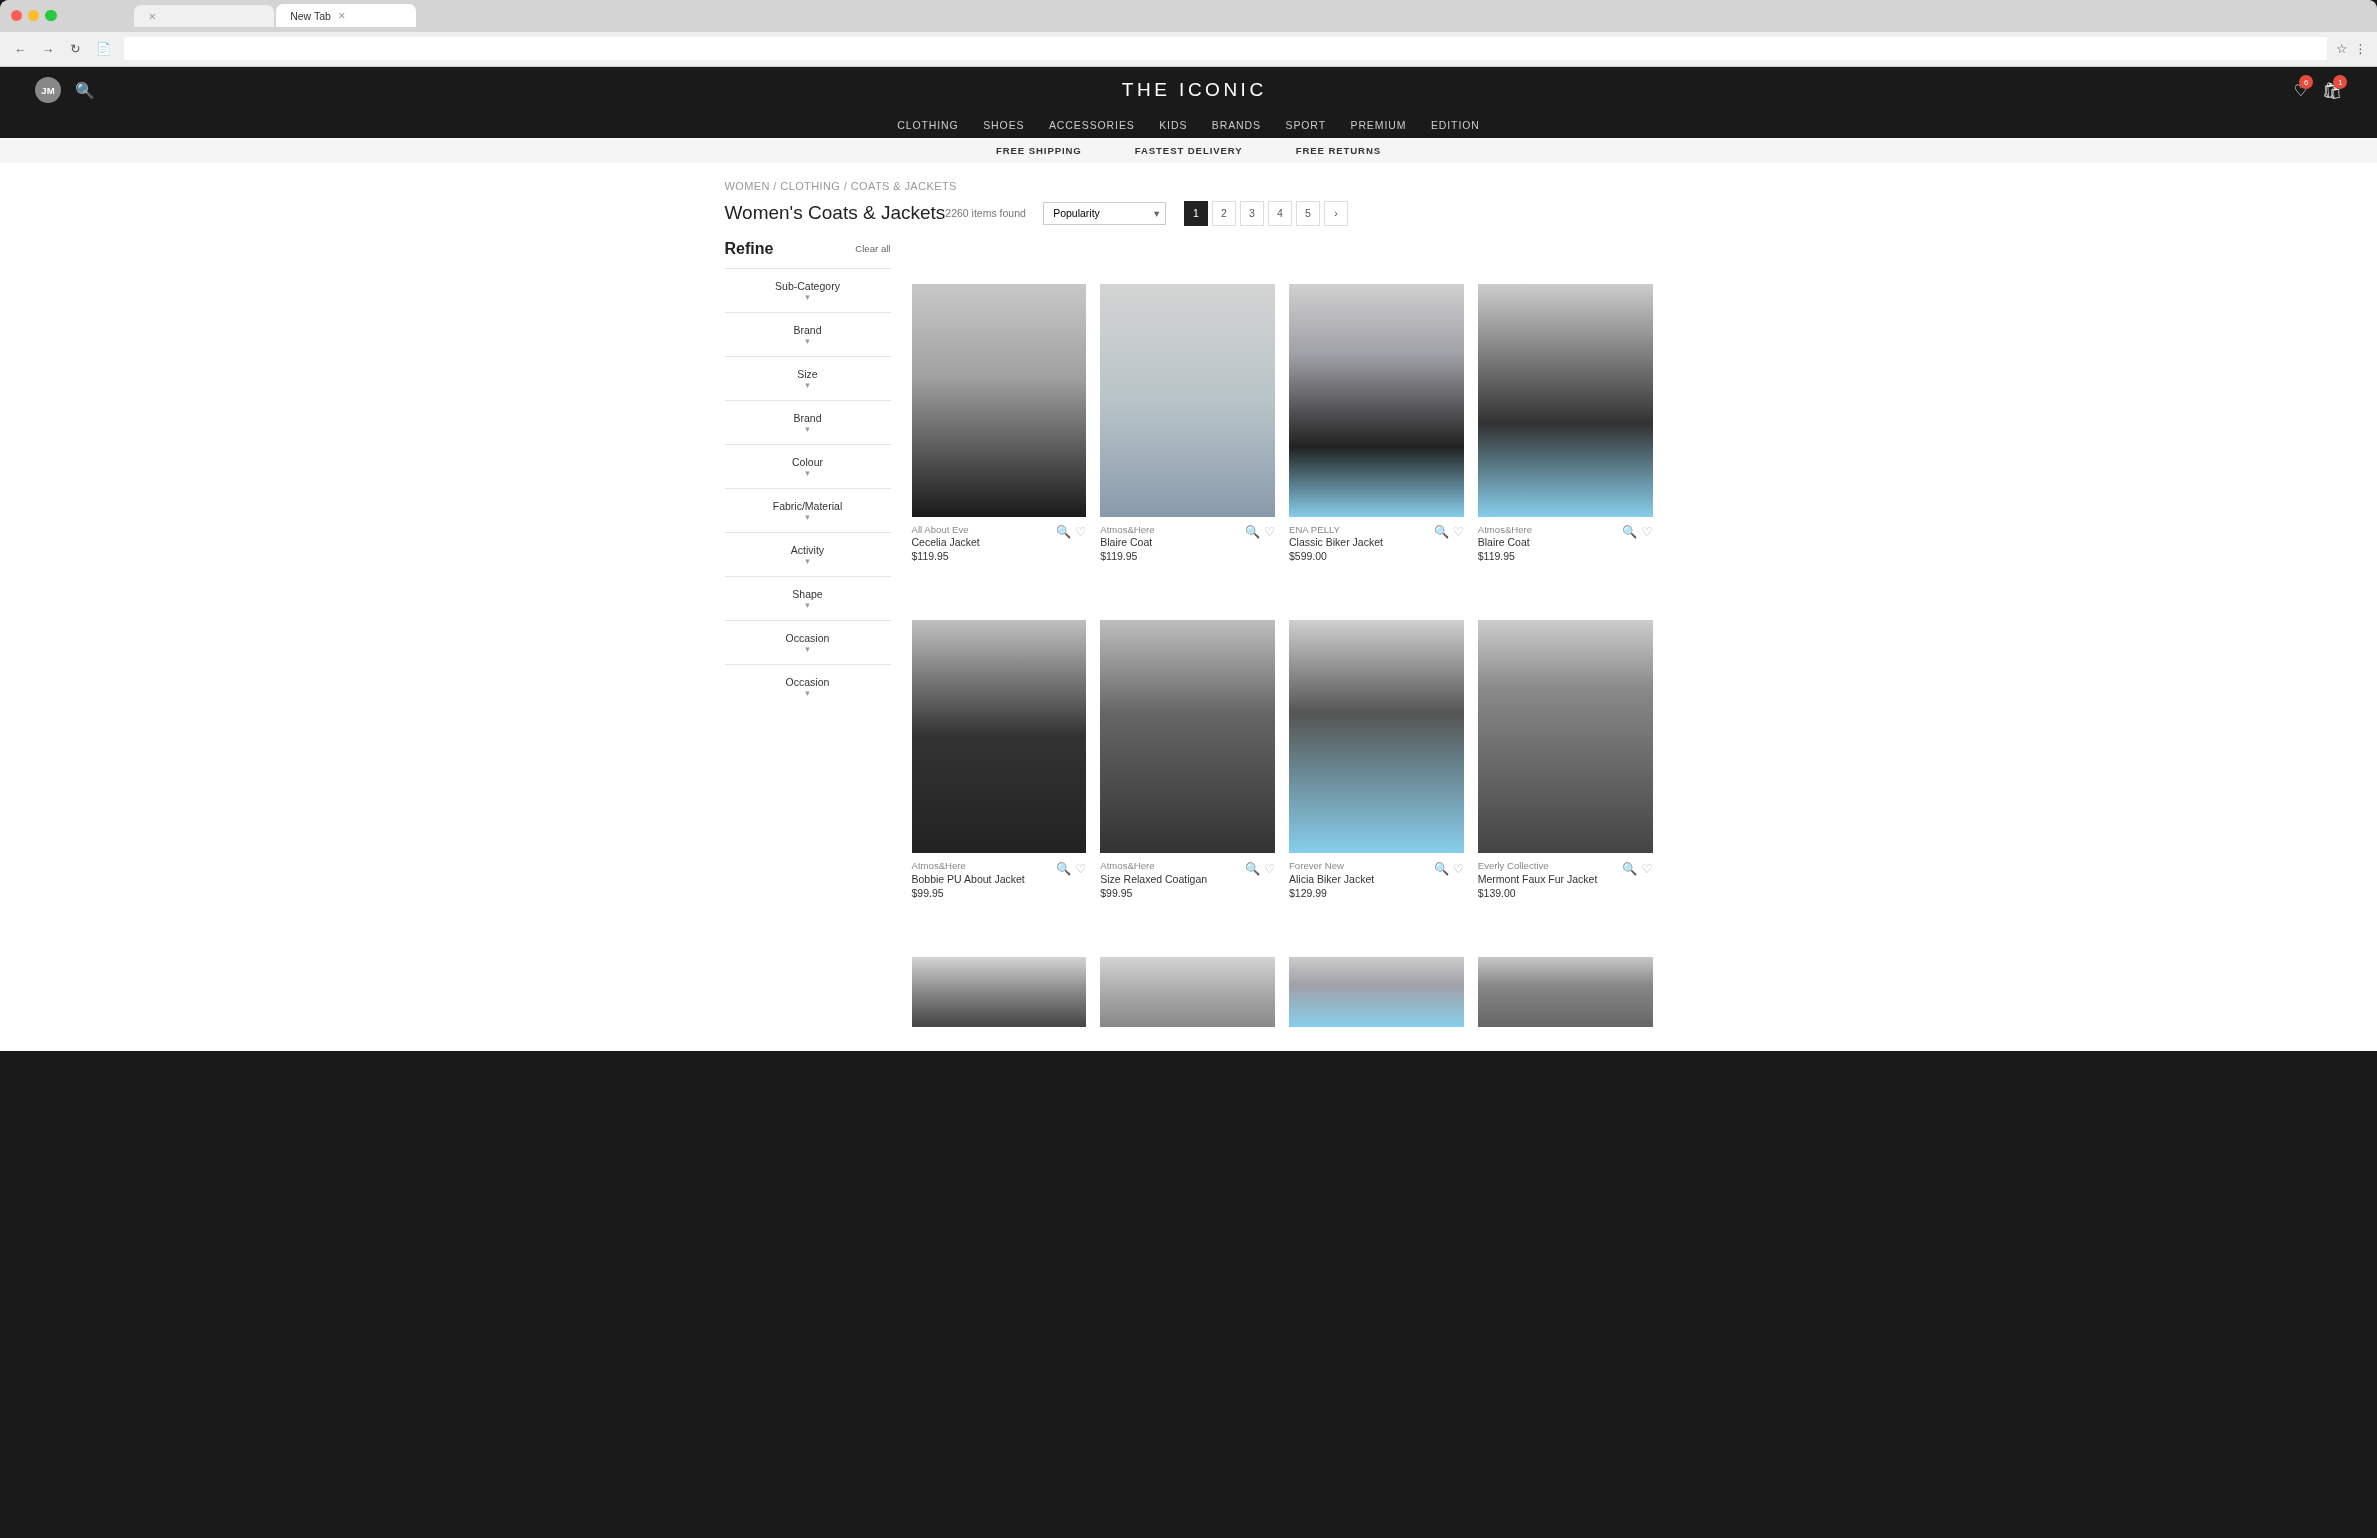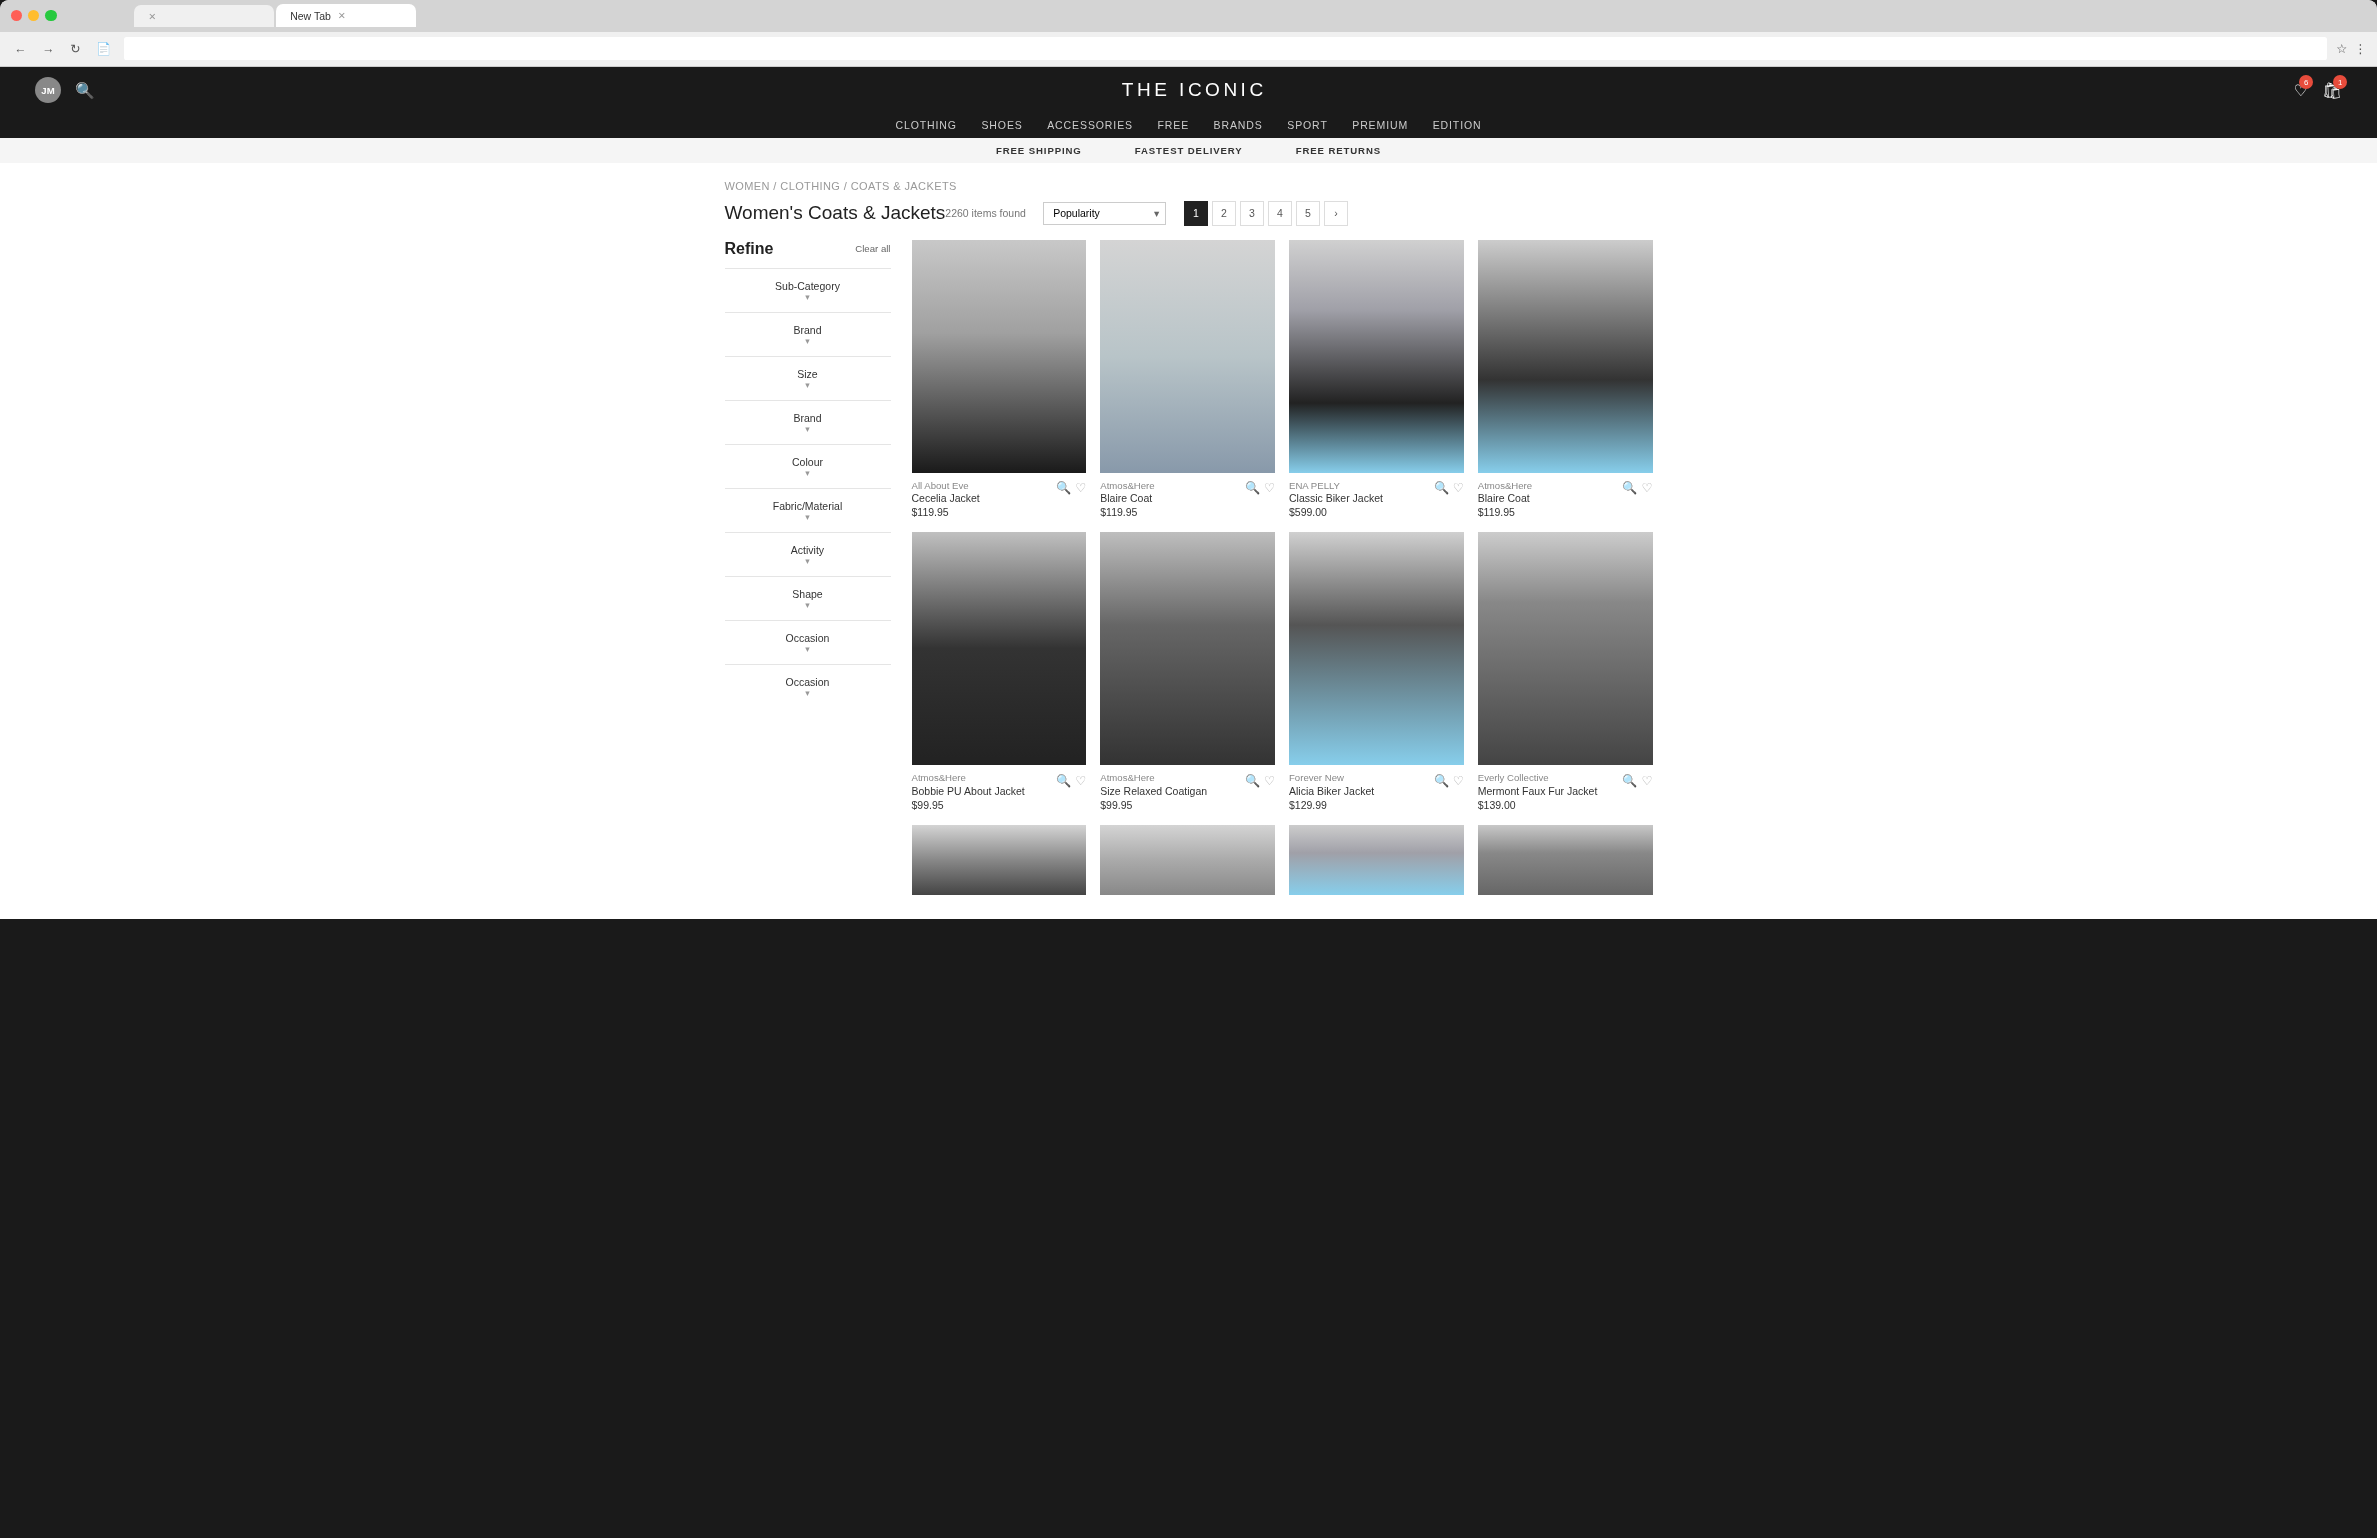--- a/index.html
+++ b/index.html
@@ -186,21 +186,21 @@
     .filter-label { font-size: 10.5px; color: #333; }
     .filter-chevron { font-size: 8.8px; color: #999; }
 
     
     .products-section { flex: 1; }
     .products-grid {
       display: grid;
       grid-template-columns: repeat(4, 1fr);
       gap: 14px;
     }
-    .product-card { cursor: pointer; }
+    .product-card { cursor: pointer; margin-top: 44px; }
     .product-image {
       width: 100%; aspect-ratio: 3/4;
       background: #f0f0f0; overflow: hidden; position: relative;
       margin-bottom: 7px;
     }
     
     .product-actions {
       position: absolute; bottom: 7px; right: 7px;
       display: flex; gap: 5.3px; opacity: 0;
       transition: opacity 0.2s;
@@ -288,21 +288,21 @@
             🛍
             <span class="badge">1</span>
           </button>
         </div>
       </div>
 
       <nav class="main-nav">
         <a>CLOTHING</a>
         <a>SHOES</a>
         <a>ACCESSORIES</a>
-        <a>FREE</a>
+        <a>KIDS</a>
         <a>BRANDS</a>
         <a>SPORT</a>
         <a>PREMIUM</a>
         <a>EDITION</a>
       </nav>
     </div>
 
     <div class="promo-bar">
       <span>FREE SHIPPING</span>
       <span>FASTEST DELIVERY</span>

